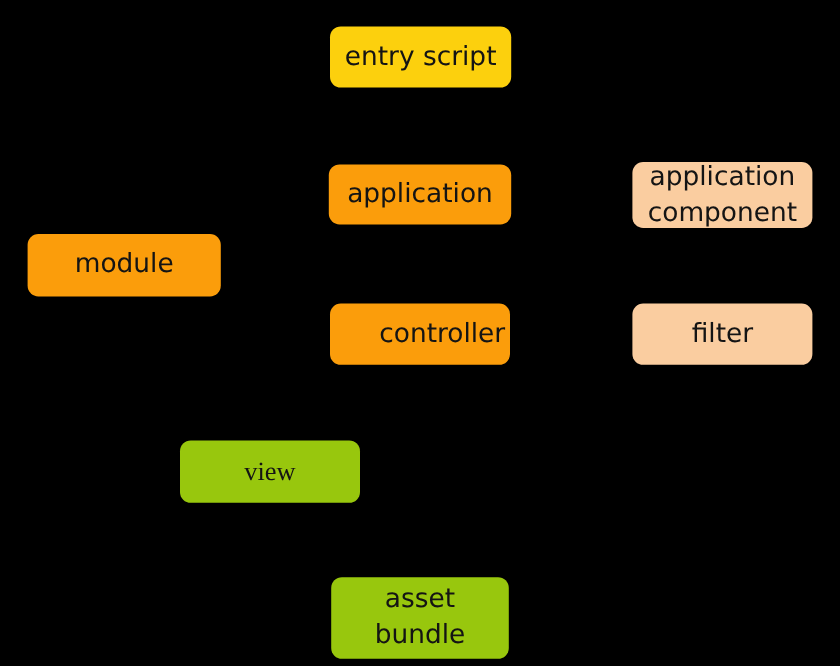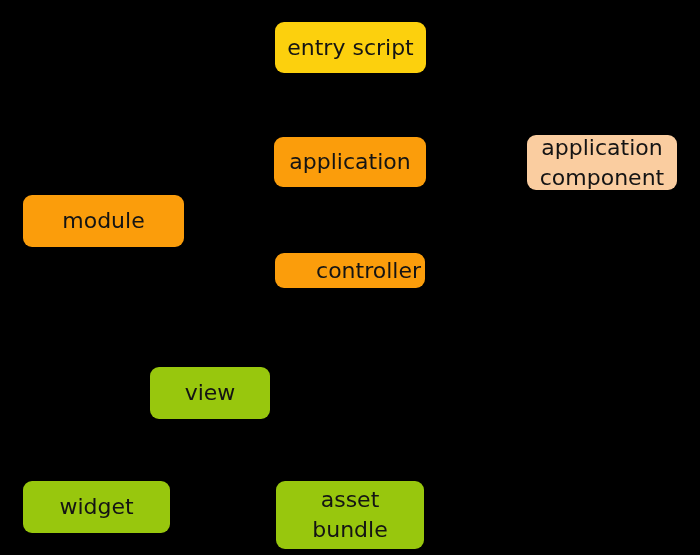--- a/index.html
+++ b/index.html
@@ -31,41 +31,41 @@
   .c-yellow { background: #FCD00D; }
   .c-orange { background: #FB9D0B; }
   .c-peach  { background: #FACDA0; }
   .c-green  { background: #98C70D; }
   .c-blue   { background: #9ACCF9; }
 
   .n-entry-script          { left: 275px; top: 22px;  width: 151px; height: 51px; }
   .n-application           { left: 274px; top: 137px; width: 152px; height: 50px; }
   .n-application-component { left: 527px; top: 135px; width: 150px; height: 55px; }
   .n-module                { left: 23px;  top: 195px; width: 161px; height: 52px; }
-  .n-controller            { left: 275px; top: 253px; width: 150px; height: 35px; padding-left: 47px; }
+  .n-controller            { left: 275px; top: 253px; width: 150px; height: 51px; padding-left: 47px; }
   .n-filter                { left: 527px; top: 253px; width: 150px; height: 51px; }
-  .n-view                  { left: 150px; top: 367px; width: 120px; height: 52px; }
+  .n-view                  { left: 150px; top: 367px; width: 150px; height: 52px; font-family: Liberation Serif, serif; }
   .n-model                 { left: 400px; top: 367px; width: 149px; height: 51px; }
   .n-widget                { left: 23px;  top: 481px; width: 147px; height: 52px; }
   .n-asset-bundle          { left: 276px; top: 481px; width: 148px; height: 68px; }
 </style>
 </head>
 <body>
 
 <div class="canvas">
   <div class="node c-yellow n-entry-script">entry script</div>
 
   <div class="node c-orange n-application">application</div>
 
   <div class="node c-peach n-application-component">application component</div>
 
   <div class="node c-orange n-module">module</div>
 
   <div class="node c-orange n-controller">controller</div>
 
+  <div class="node c-peach n-filter">filter</div>
 
   <div class="node c-green n-view">view</div>
 
 
-  <div class="node c-green n-widget">widget</div>
 
   <div class="node c-green n-asset-bundle">asset bundle</div>
 </div>
 
 </body></html>

